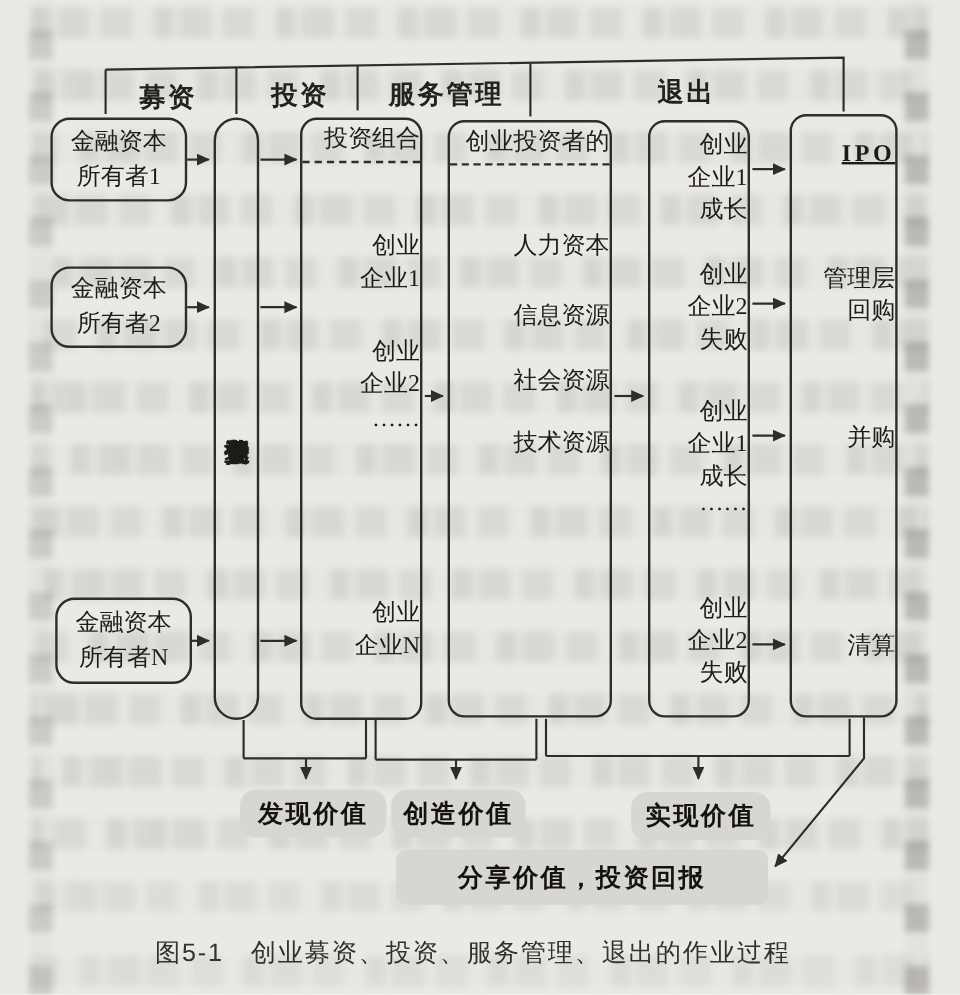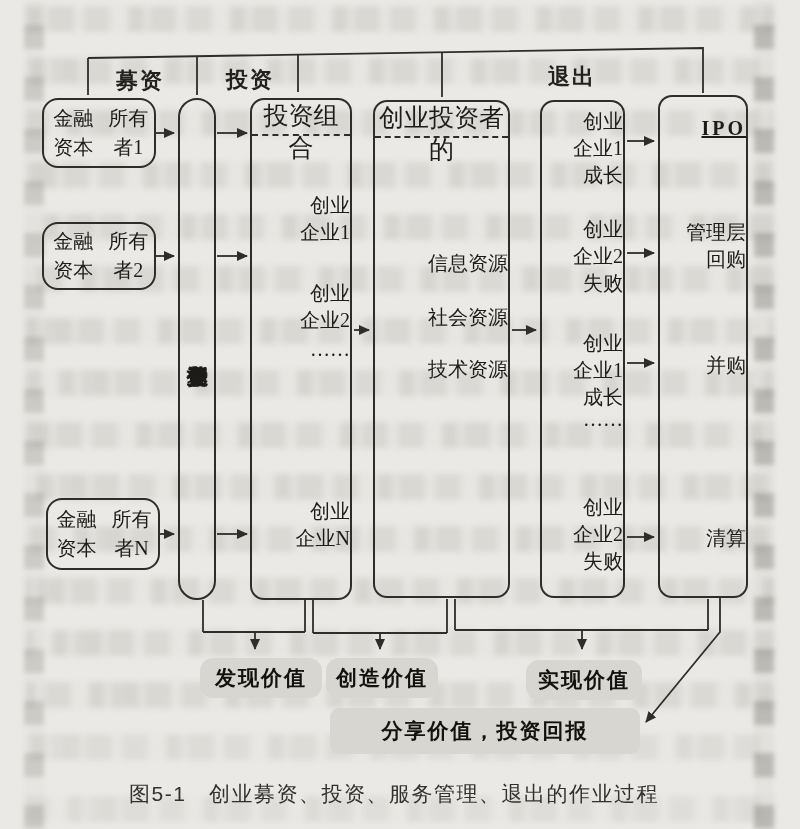--- a/index.html
+++ b/index.html
@@ -21,24 +21,24 @@
       rgba(80,77,68,0.55) 0 24px, rgba(80,77,68,0.07) 24px 52px);
     filter:blur(2.5px);}
   .edge.left{left:24px;opacity:.35;}
   .edge.right{right:26px;opacity:.55;}
 
   
   .lines{position:absolute;left:0;top:0;z-index:1;}
 
   
   .bx{position:absolute;border:2px solid #2f2d2a;border-radius:14px;background:transparent;z-index:2;box-sizing:border-box;color:#1e1c19;}
-  .owner{border-radius:16px;display:flex;flex-direction:row;align-items:center;justify-content:center;font-size:20px;line-height:29px;text-align:center;}
+  .owner{border-radius:16px;display:flex;flex-direction:column;align-items:center;justify-content:center;font-size:20px;line-height:29px;text-align:center;}
   .pill{border-radius:20px;display:flex;align-items:center;justify-content:center;}
   .fund-label{writing-mode:vertical-rl;text-orientation:upright;font-weight:bold;font-size:21px;line-height:21px;letter-spacing:0;}
-  .coltitle{position:absolute;left:0;right:0;top:0;height:34px;line-height:32px;text-align:center;font-size:25px;border-bottom:2px dashed #2f2d2a;}
+  .coltitle{position:absolute;left:0;right:0;top:0;height:34px;line-height:32px;text-align:right;font-size:20px;border-bottom:2px dashed #2f2d2a;}
   .ci{position:absolute;left:0;right:0;text-align:right;font-size:20px;line-height:27px;color:#1e1c19;}
   .ci span{display:block;}
   .phase{position:absolute;z-index:2;font-weight:bold;font-size:22px;letter-spacing:2px;color:#23211d;transform:translateX(-50%);white-space:nowrap;}
   .ipo{font-weight:bold;letter-spacing:3px;text-decoration:underline;}
 
   
   .val{position:absolute;z-index:2;background:#d8d6d0;border-radius:13px;display:flex;align-items:center;justify-content:center;
        font-family:"Liberation Sans","DejaVu Sans",sans-serif;font-weight:bold;font-size:21px;letter-spacing:2px;color:#14120f;}
   .caption{position:absolute;left:0;right:12px;z-index:2;text-align:center;
        font-family:"Liberation Sans","DejaVu Sans",sans-serif;font-size:21px;letter-spacing:1.5px;color:#33312d;}
@@ -108,20 +108,21 @@
         <path d="M708,599 V630"></path>
         <path d="M455,630 H708"></path>
         <path d="M582,630 V649" marker-end="url(#ah)"></path>
         <path d="M720,598 V632 L646,722" marker-end="url(#ah)"></path>
       </g>
     </g>
   </svg>
 
   <div class="phase" style="left:140px;top:66px">募资</div>
   <div class="phase" style="left:250px;top:65px">投资</div>
+  <div class="phase" style="left:372px;top:64px">服务管理</div>
   <div class="phase" style="left:572px;top:62px">退出</div>
 
   <div class="bx owner" style="left:42px;top:98px;width:114px;height:70px">
     <span>金融资本</span>
     <span>所有者1</span>
   </div>
   <div class="bx owner" style="left:42px;top:222px;width:114px;height:68px">
     <span>金融资本</span>
     <span>所有者2</span>
   </div>
@@ -148,20 +149,21 @@
       <span>……</span>
     </div>
     <div class="ci" style="top:398px">
       <span>创业</span>
       <span>企业N</span>
     </div>
   </div>
 
   <div class="bx" style="left:373px;top:100px;width:137px;height:498px">
     <div class="coltitle">创业投资者的</div>
+    <div class="ci" style="top:90px">人力资本</div>
     <div class="ci" style="top:202px">社会资源</div>
     <div class="ci" style="top:148px">信息资源</div>
     <div class="ci" style="top:254px">技术资源</div>
   </div>
 
   <div class="bx" style="left:540px;top:100px;width:85px;height:498px">
     <div class="ci" style="top:6px">
       <span>创业</span>
       <span>企业1</span>
       <span>成长</span>

